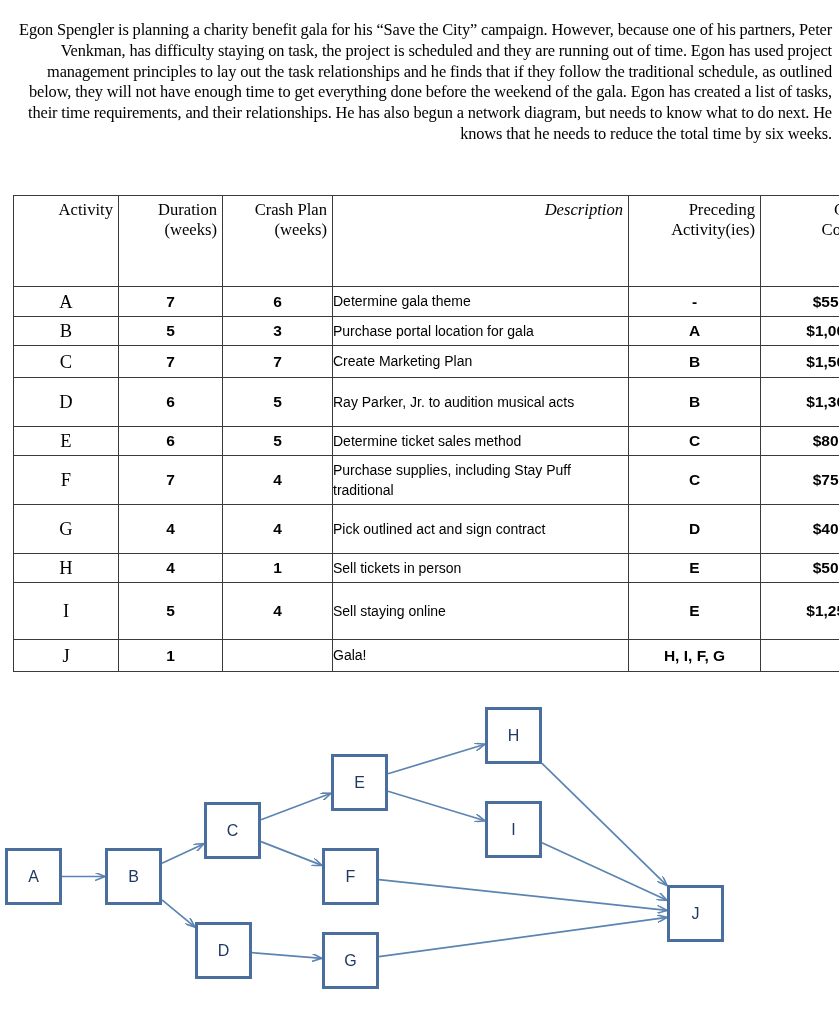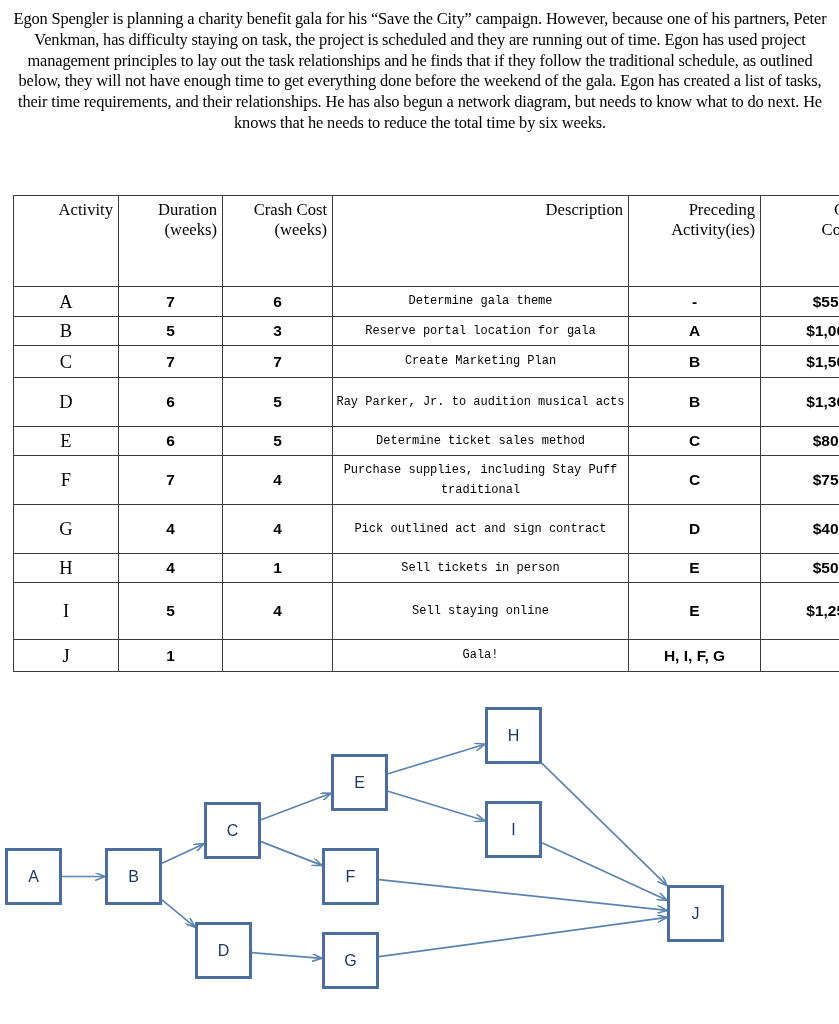--- a/index.html
+++ b/index.html
@@ -13,26 +13,26 @@
     position: relative;
     overflow: hidden;
     font-family: "Liberation Serif", serif;
     color: #000000;
   }
 
   
   #intro-paragraph {
     position: absolute;
     left: 8px;
-    top: 9px;
+    top: 20px;
     width: 824px;
     font-family: "Liberation Serif", serif;
     font-size: 16.4px;
     line-height: 20.8px;
-    text-align: center;
+    text-align: right;
     letter-spacing: -0.15px;
     color: #000;
   }
 
   
   #activity-table {
     position: absolute;
     left: 13px;
     top: 195px;
     width: 814px;
@@ -52,44 +52,44 @@
     text-align: right;
     font-weight: normal;
     font-size: 16.6px;
     line-height: 20px;
     padding: 4px 5px 4px 6px;
     height: 82px;
   }
   th.th-activity   { width: 93px; text-align: center; }
   th.th-duration   { width: 92px; margin-top: 20px; }
   th.th-crash      { width: 98px; }
-  th.th-desc       { width: 284px; }
+  th.th-desc       { width: 284px; font-style: italic; }
   th.th-prec       { width: 120px; text-align: center; margin-top: 26px; }
   th.th-cost       { width: 127px; }
 
   
   td.c-act {
     text-align: center;
     font-family: "Liberation Serif", serif;
     font-size: 18.5px;
     vertical-align: top;
     padding-top: 1px;
     line-height: 20px;
   }
   td.c-num {
     text-align: center;
     font-family: "Liberation Sans", sans-serif;
     font-size: 15.5px;
     font-weight: bold;
     vertical-align: middle;
   }
   td.c-desc {
-    text-align: center;
-    font-family: Liberation Mono, monospace;
-    font-size: 12px;
+    text-align: left;
+    font-family: Liberation Sans, sans-serif;
+    font-size: 14px;
     line-height: 20.5px;
     padding: 1px 4px 1px 7px;
     vertical-align: top;
   }
   td.c-prec {
     text-align: center;
     font-family: "Liberation Sans", sans-serif;
     font-size: 15.5px;
     font-weight: bold;
     vertical-align: middle;
@@ -144,40 +144,40 @@
 </head>
 <body>
 
 <div id="intro-paragraph">Egon Spengler is planning a charity benefit gala for his “Save the City” campaign.  However, because one of his partners, Peter Venkman, has difficulty staying on task, the project is scheduled and they are running out of time.  Egon has used project management principles to lay out the task relationships and he finds that if they follow the traditional schedule, as outlined below, they will not have enough time to get everything done before the weekend of the gala.  Egon has created a list of tasks, their time requirements, and their relationships.  He has also begun a network diagram, but needs to know what to do next. He knows that he needs to reduce the total time by six weeks.</div>
 
 <table id="activity-table">
   <thead>
     <tr>
       <th class="th-activity">Activity</th>
       <th class="th-duration">Duration (weeks)</th>
-      <th class="th-crash">Crash Cost (weeks)</th>
+      <th class="th-crash">Crash Plan (weeks)</th>
       <th class="th-desc">Description</th>
       <th class="th-prec">Preceding Activity(ies)</th>
       <th class="th-cost">Crashing Cost/Week</th>
     </tr>
   </thead>
   <tbody>
     <tr class="r-h1">
       <td class="c-act">A</td>
       <td class="c-num">7</td>
       <td class="c-num">6</td>
       <td class="c-desc mid">Determine gala theme</td>
       <td class="c-prec">-</td>
       <td class="c-cost">$550</td>
     </tr>
     <tr class="r-h2">
       <td class="c-act">B</td>
       <td class="c-num">5</td>
       <td class="c-num">3</td>
-      <td class="c-desc mid">Reserve portal location for gala</td>
+      <td class="c-desc mid">Purchase portal location for gala</td>
       <td class="c-prec">A</td>
       <td class="c-cost">$1,000</td>
     </tr>
     <tr class="r-h3">
       <td class="c-act">C</td>
       <td class="c-num">7</td>
       <td class="c-num">7</td>
       <td class="c-desc mid">Create Marketing Plan</td>
       <td class="c-prec">B</td>
       <td class="c-cost">$1,500</td>

